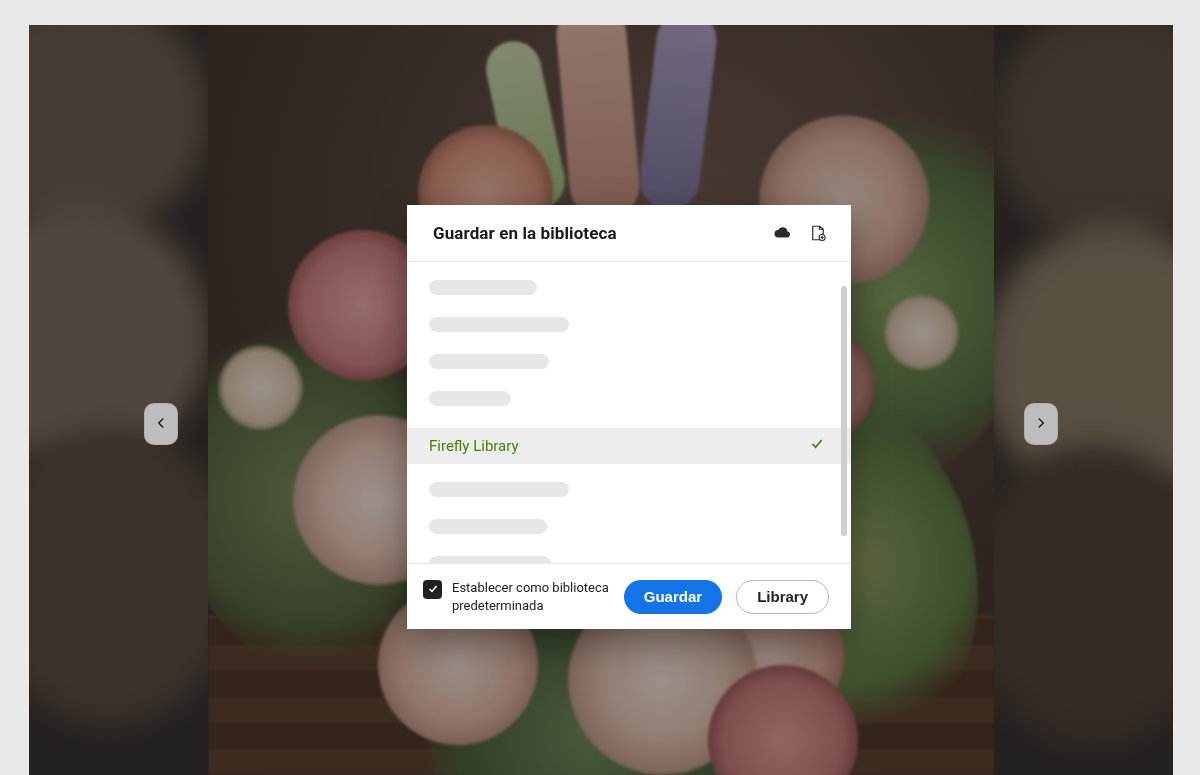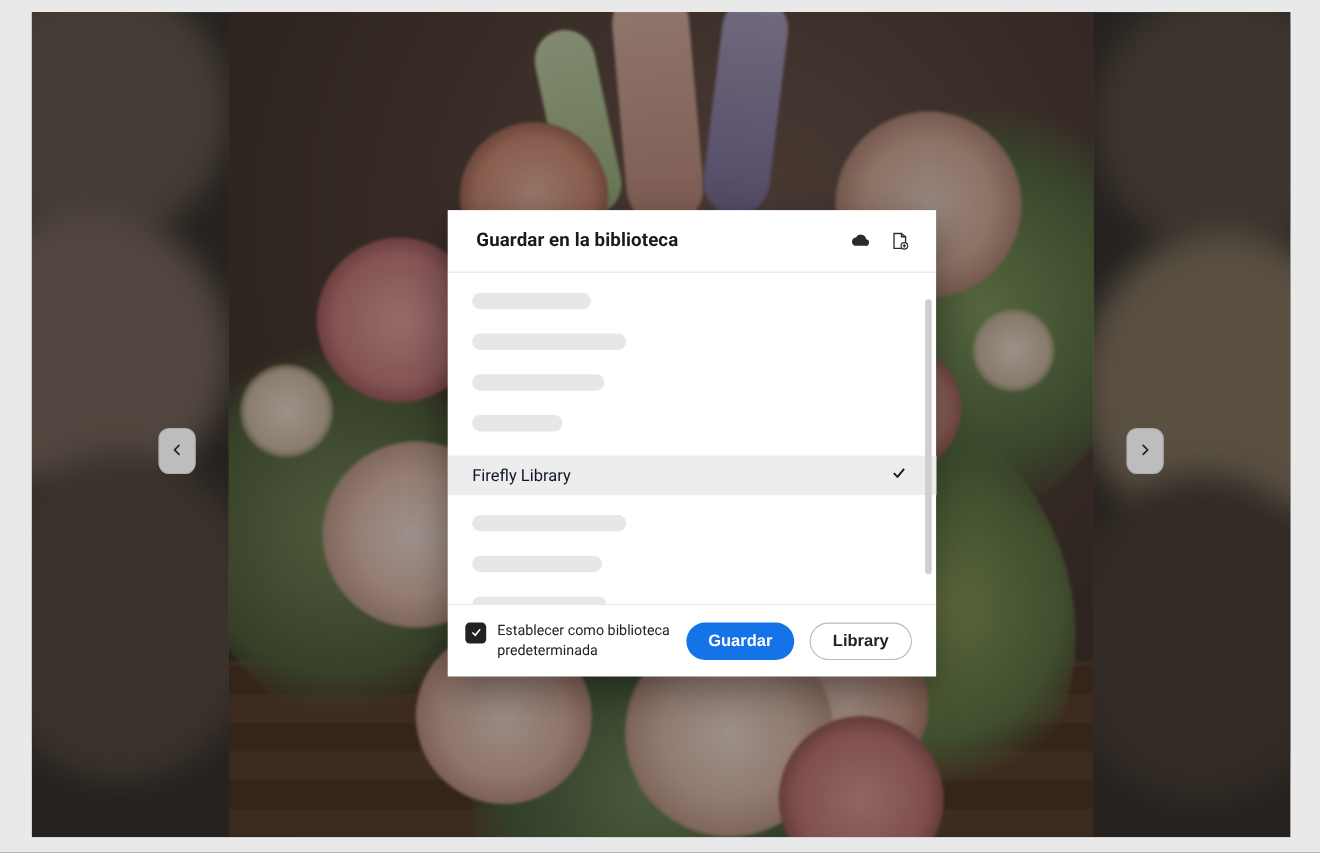--- a/index.html
+++ b/index.html
@@ -5,21 +5,21 @@
   * { box-sizing: border-box; }
   html, body {
     margin: 0; padding: 0;
     width: 1200px; height: 775px;
     overflow: hidden;
     font-family: -apple-system, BlinkMacSystemFont, "Segoe UI", Roboto, Helvetica, Arial, sans-serif;
     background: #e9e9e9;
   }
   .page-frame {
     position: absolute;
-    left: 29px; top: 11px;
+    left: 29px; top: 25px;
     width: 1144px; height: 750px;
     background: #2a2623;
     overflow: hidden;
   }
   
   .side-blur {
     position: absolute;
     top: 0; bottom: 0;
     width: 179px;
   }
@@ -144,21 +144,21 @@
     margin: 0 0 22px 22px;
   }
   .library-row{
     height:36px;
     background:#ededed;
     display:flex;align-items:center;justify-content:space-between;
     padding:0 26px 0 22px;
     cursor:pointer;
     margin-bottom: 18px;
   }
-  .library-row span{font-size:15px;color:#0f172a;}
+  .library-row span{font-size:15px;color:#4d7c0f;}
   .check{color:#1473e6;}
   .check svg{width:16px;height:16px;stroke:currentColor;stroke-width:2.6;fill:none;}
 
   
   .fake-scroll{
     position:absolute; right:4px; top:24px; width:6px; height:250px;
     background:#cfcfcf; border-radius:3px;
   }
 
   .dialog-footer{

